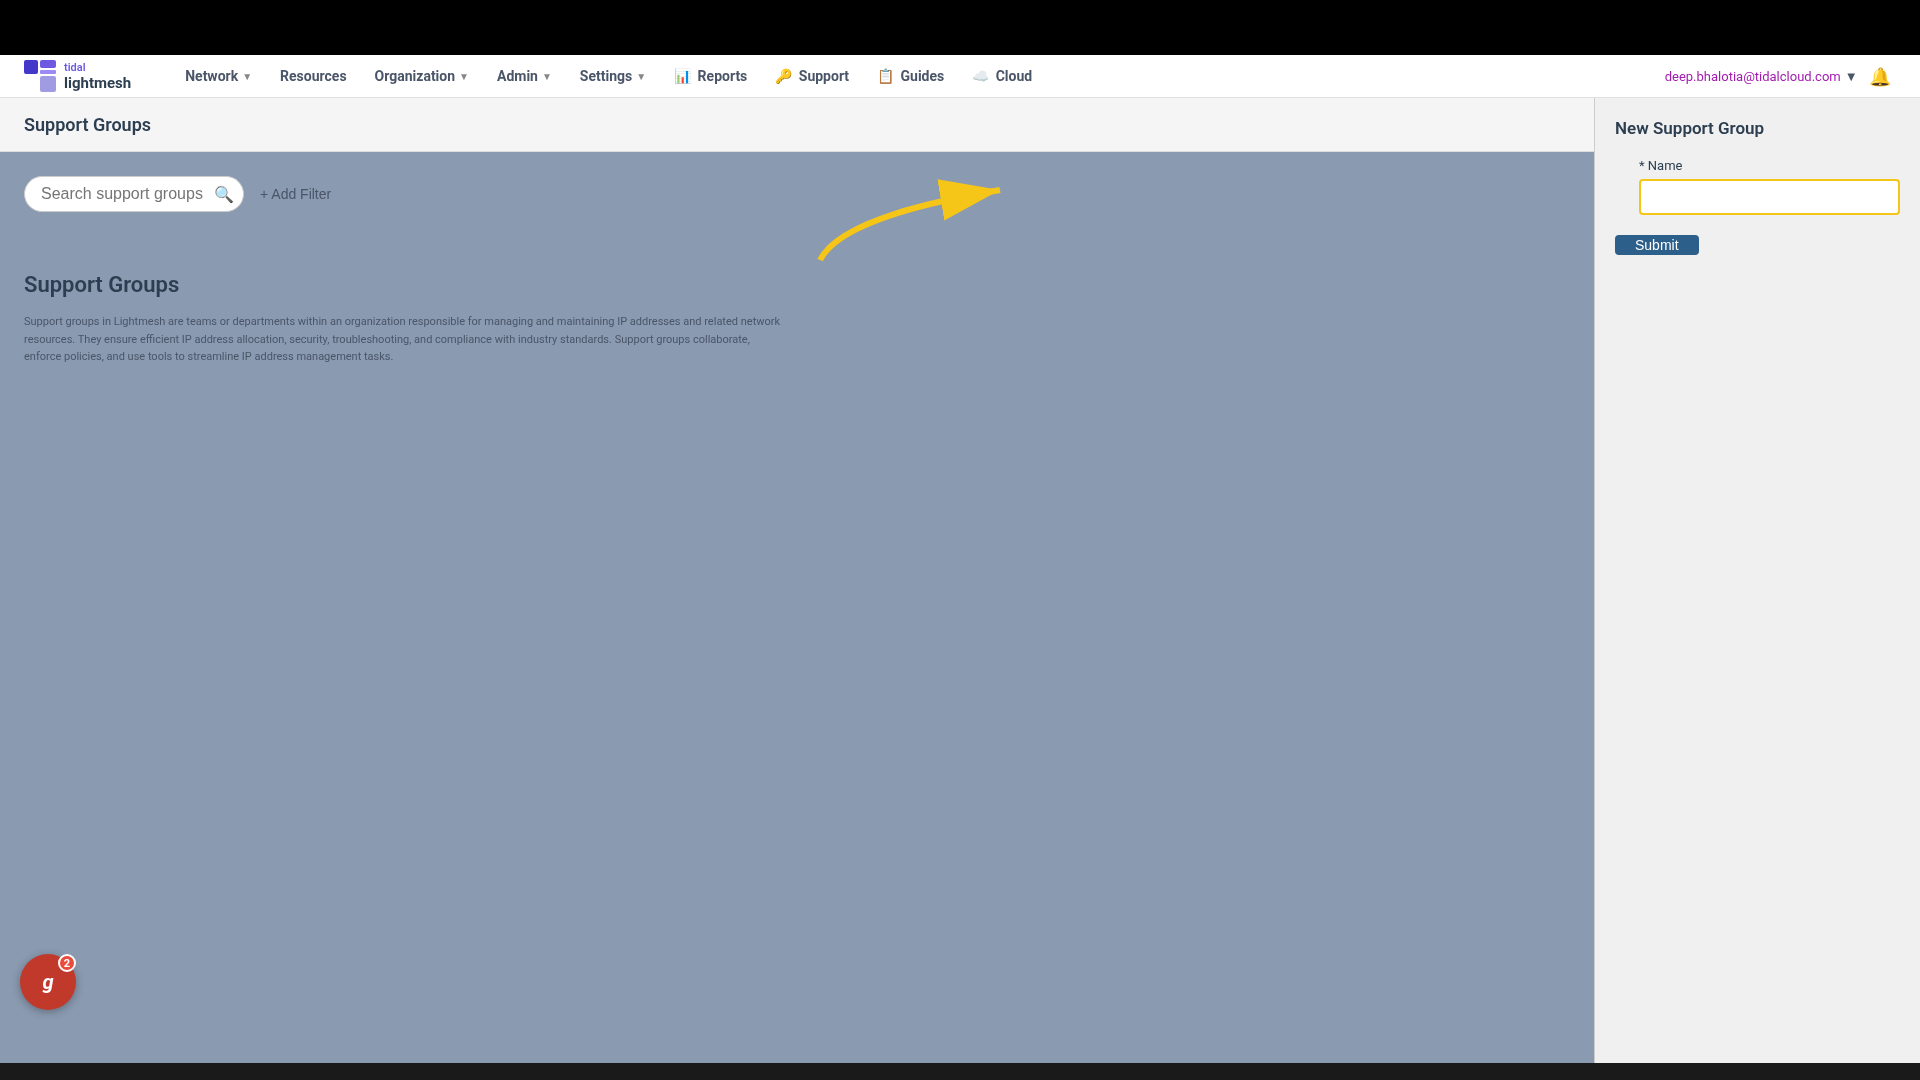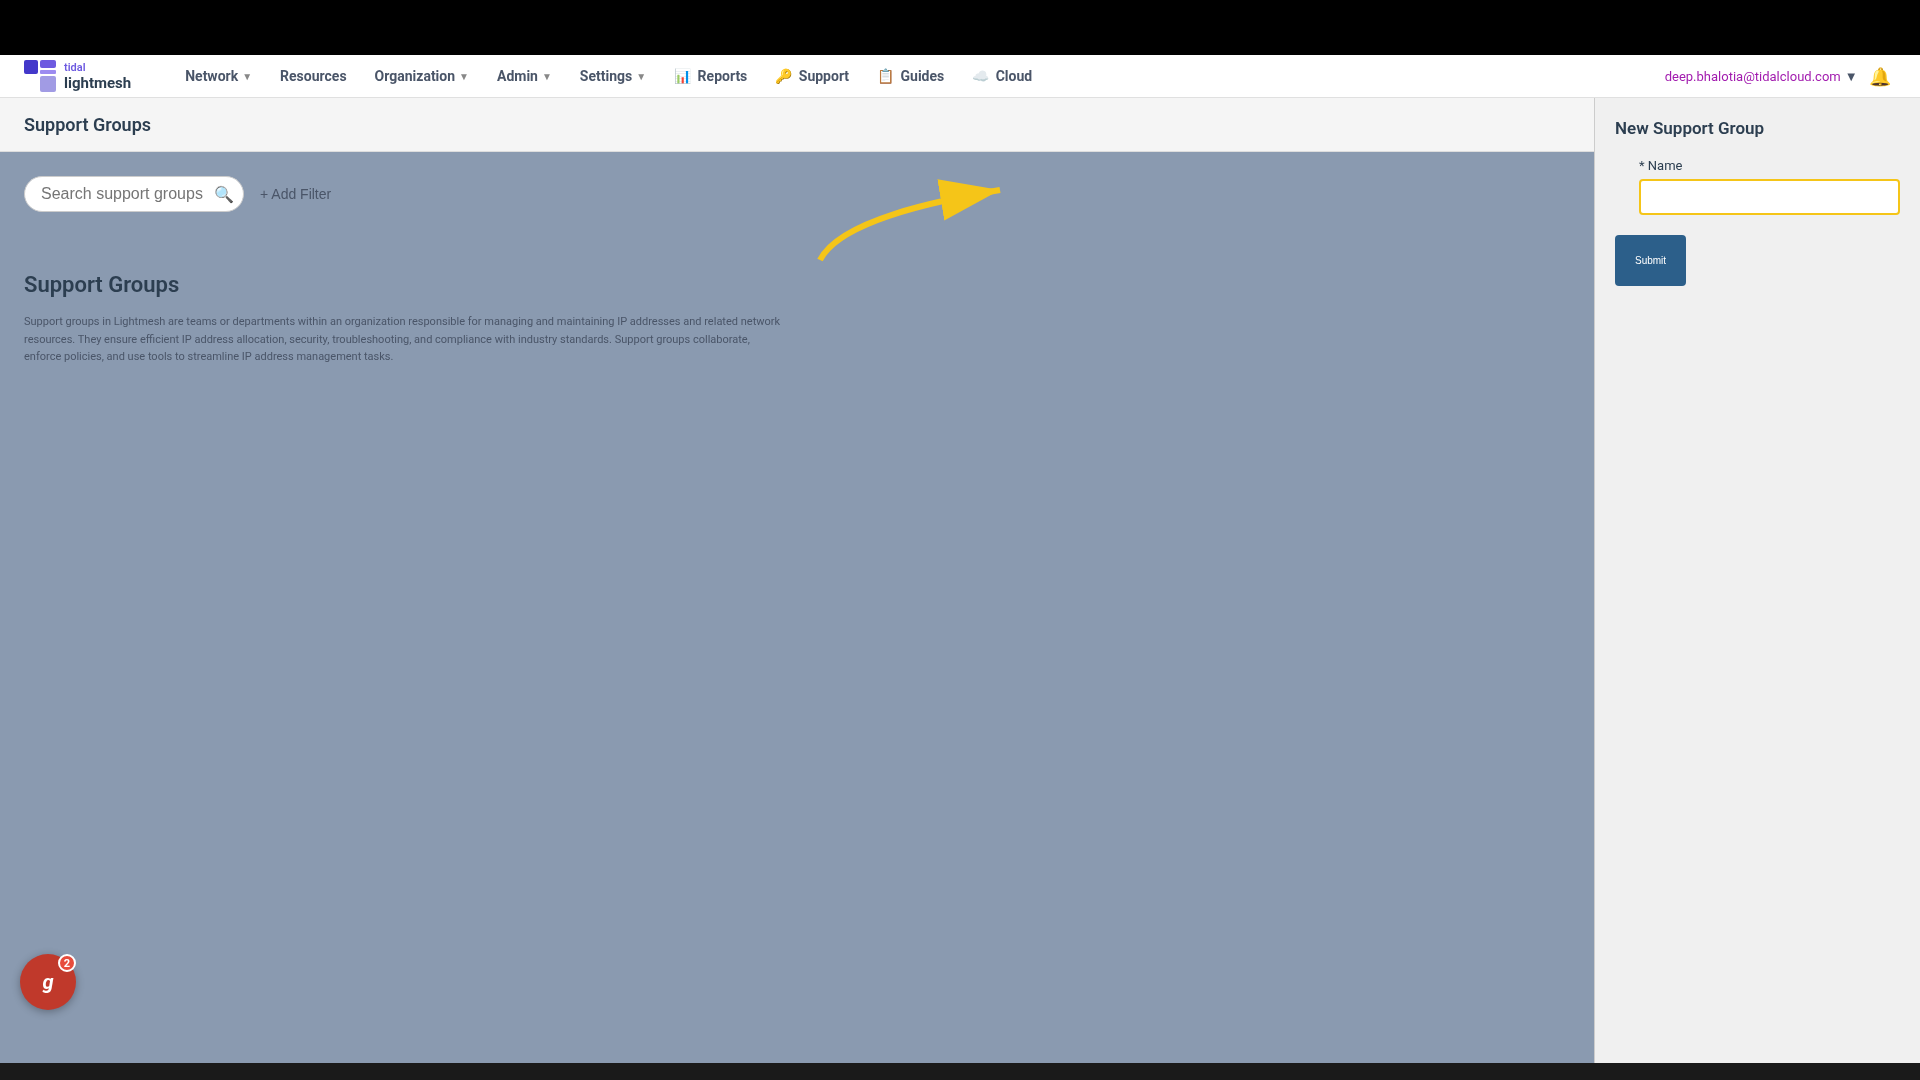--- a/index.html
+++ b/index.html
@@ -225,22 +225,22 @@
       min-height: 60px;
       outline: none;
       color: #4a5568;
     }
 
     .submit-btn {
       background: #2c5f8a;
       color: #fff;
       border: none;
       border-radius: 4px;
-      padding: 20px 20px;
-      font-size: 10px;
+      padding: 2px 20px;
+      font-size: 14px;
       cursor: pointer;
       margin-top: 4px;
     }
 
     .arrow-svg {
       position: absolute;
       top: 115px;
       left: 820px;
       pointer-events: none;
       z-index: 100;

